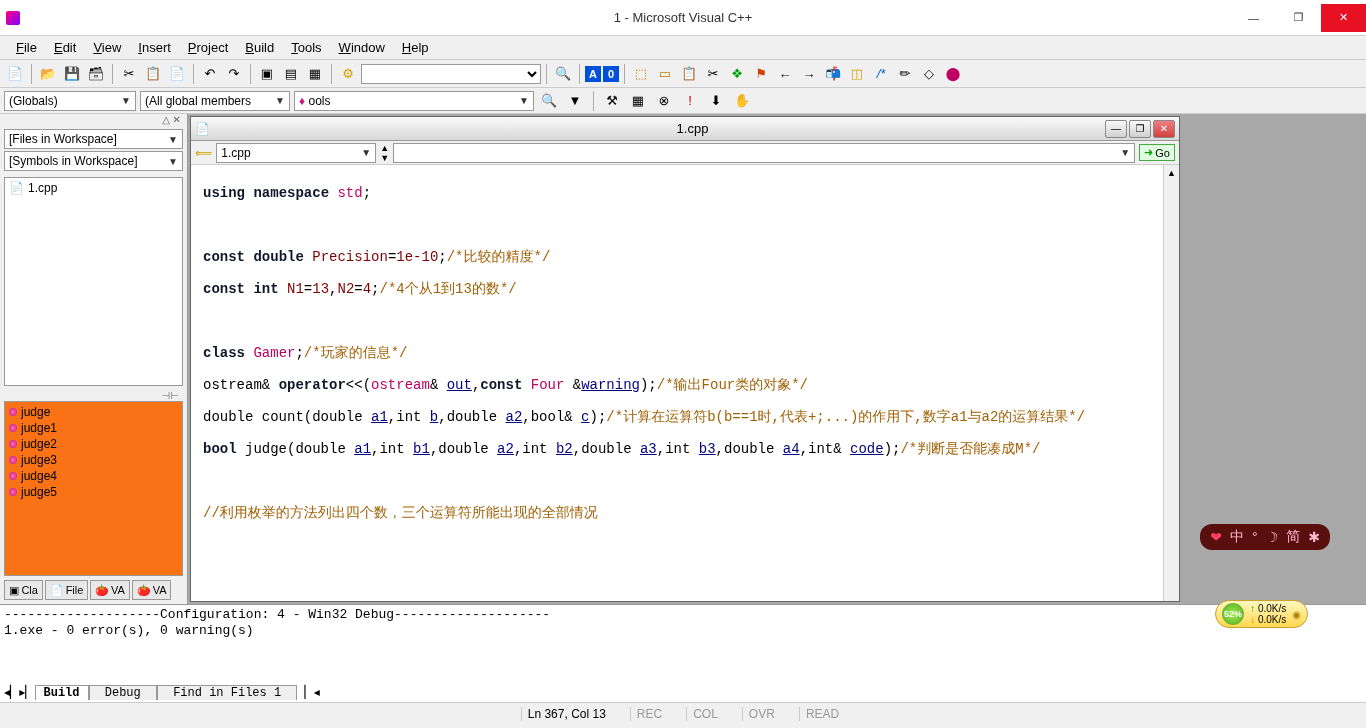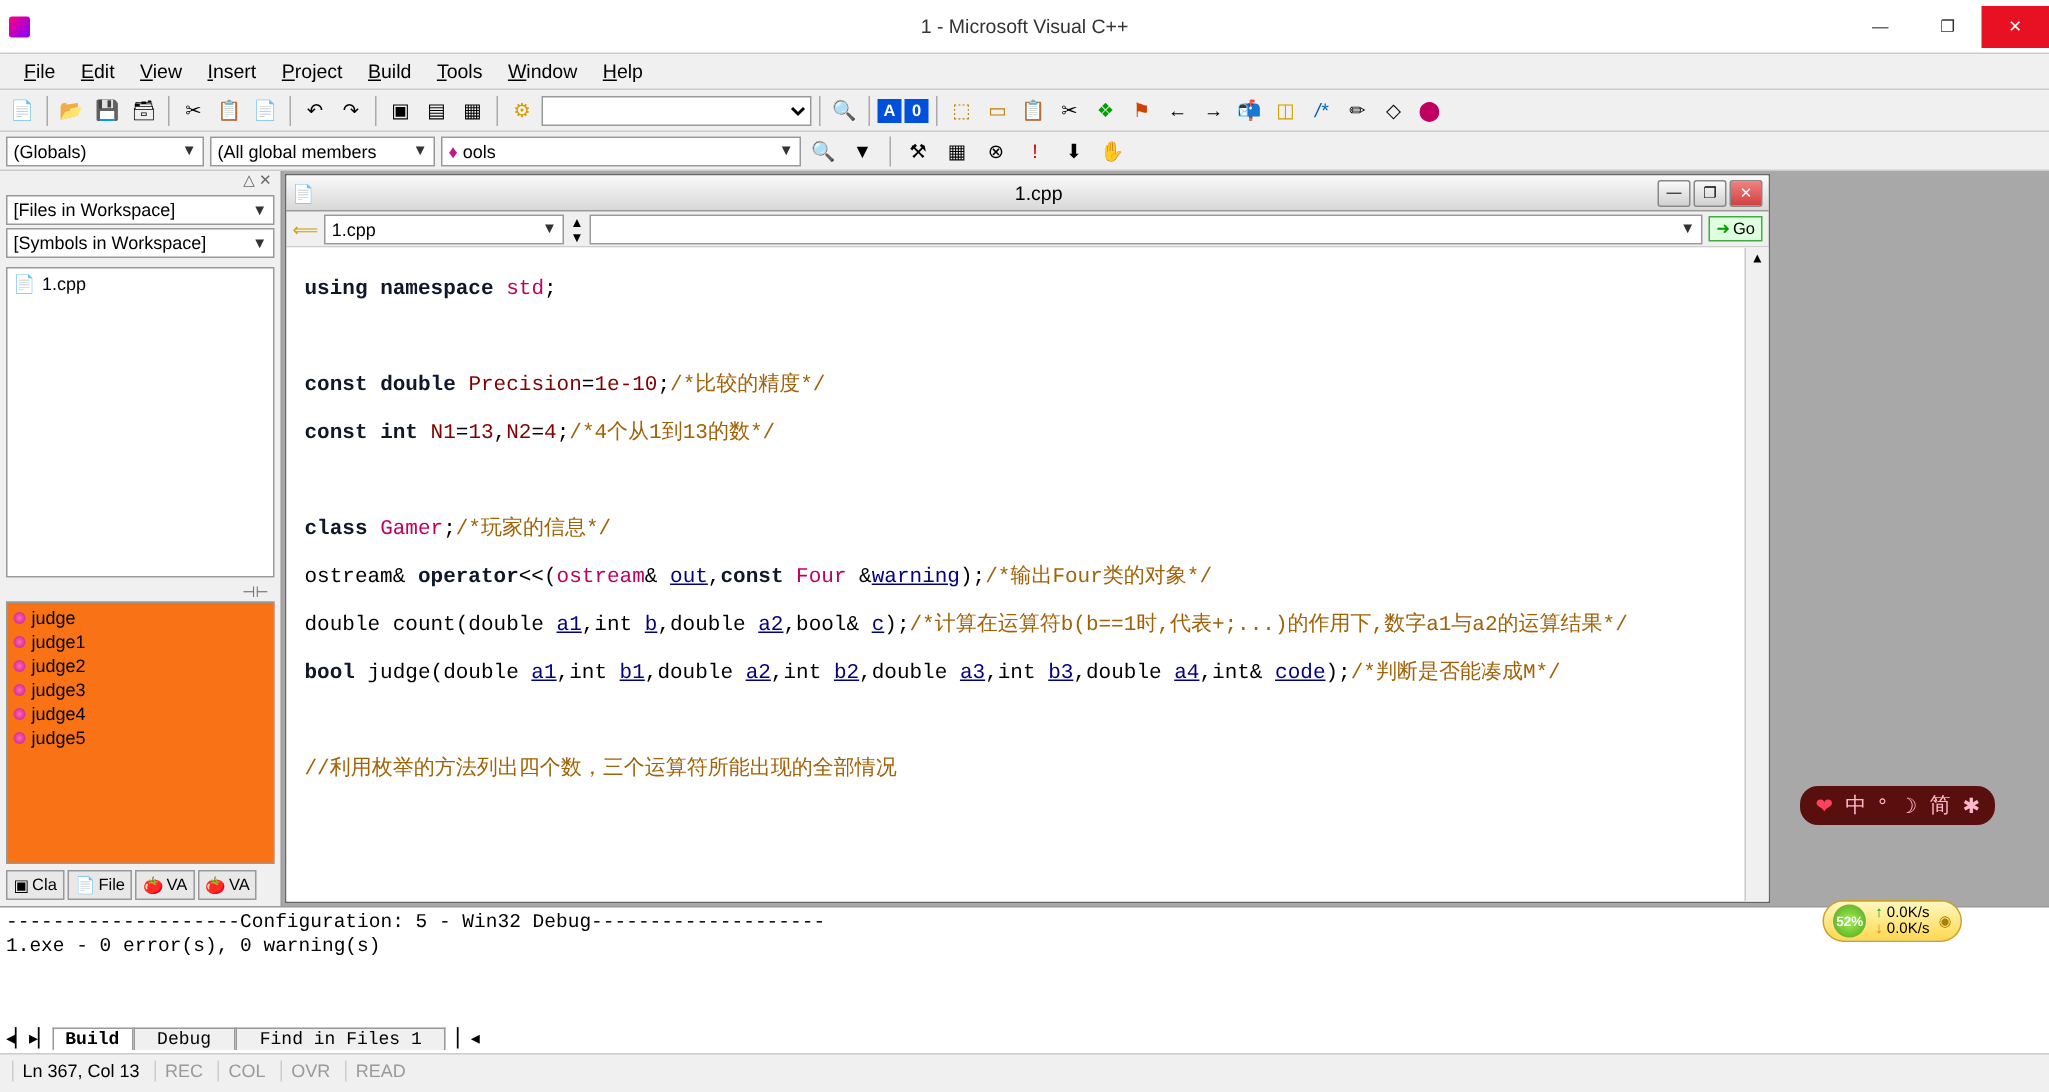--- a/index.html
+++ b/index.html
@@ -48,21 +48,21 @@
 .typ { color: #c00060; }
 .cmt { color: #a16207; }
 .lit { color: #800000; }
 .var { color: #000080; text-decoration: underline; }
 .code-line { height: 16px; }
 .right-strip { width: 184px; background: #a8a8a8; }
 .output-panel { height: 98px; background: #fff; border-top: 1px solid #999; font-family: "Courier New", monospace; font-size: 13px; padding: 2px 4px; overflow: hidden; position: relative; }
 .output-line { white-space: pre; line-height: 16px; }
 .out-tab { border: 1px solid #999; border-bottom: none; padding: 0 8px; background: #fff; margin-right: 0px; }
 .out-tab.inactive { background: #f0f0f0; }
-.statusbar { height: 22px; background: #f0f0f0; border-top: 1px solid #ccc; display: flex; align-items: center; justify-content: flex-start; padding: 0 8px; gap: 4px; font-size: 12px; }
+.statusbar { height: 22px; background: #f0f0f0; border-top: 1px solid #ccc; display: flex; align-items: center; justify-content: center; padding: 0 20px; gap: 18px; font-size: 12px; }
 .status-cell { padding: 0 6px; border-left: 1px solid #ccc; color: #999; }
 .ime-widget { position: absolute; right: 36px; top: 524px; background: #5a0f0f; border-radius: 12px; padding: 4px 10px; display: flex; align-items: center; gap: 8px; color: #fbc; font-size: 14px; }
 .speed-widget { position: absolute; right: 58px; bottom: 100px; background: linear-gradient(#fff8c0, #ffd850); border-radius: 14px; padding: 2px 6px; display: flex; align-items: center; gap: 6px; font-size: 10px; border: 1px solid #cca030; }
 .speed-circle { width: 22px; height: 22px; border-radius: 50%; background: radial-gradient(circle, #a0f050, #50a020); display: flex; align-items: center; justify-content: center; font-size: 9px; font-weight: bold; color: #fff; }
 .ws-grip { text-align: right; font-size: 10px; color: #666; padding-right: 6px; }
 </style>
 </head>
 <body>
 
 <div class="titlebar">
@@ -264,21 +264,21 @@
 
 
         <div class="code-scroll"><div style="height:14px;text-align:center">▴</div></div>
       </div>
     </div>
     <div class="right-strip"></div>
   </div>
 </div>
 
 <div class="output-panel">
-  <div class="output-line">--------------------Configuration: 5 - Win32 Debug--------------------</div>
+  <div class="output-line">--------------------Configuration: 4 - Win32 Debug--------------------</div>
   <div class="output-line"></div>
   <div class="output-line">1.exe - 0 error(s), 0 warning(s)</div>
   <div style="position:absolute;bottom:2px;left:4px;display:flex;align-items:center;font-family:'Courier New';font-size:12px">
     <span>◂▏▸▏</span>
     <span class="out-tab" style="font-weight:bold">Build</span>
     <span class="out-tab inactive">&nbsp;<span>Debug</span>&nbsp;</span>
     <span class="out-tab inactive">&nbsp;<span>Find in Files 1</span>&nbsp;</span>
     <span>&nbsp;▏◂&nbsp;</span>
   </div>
 </div>

